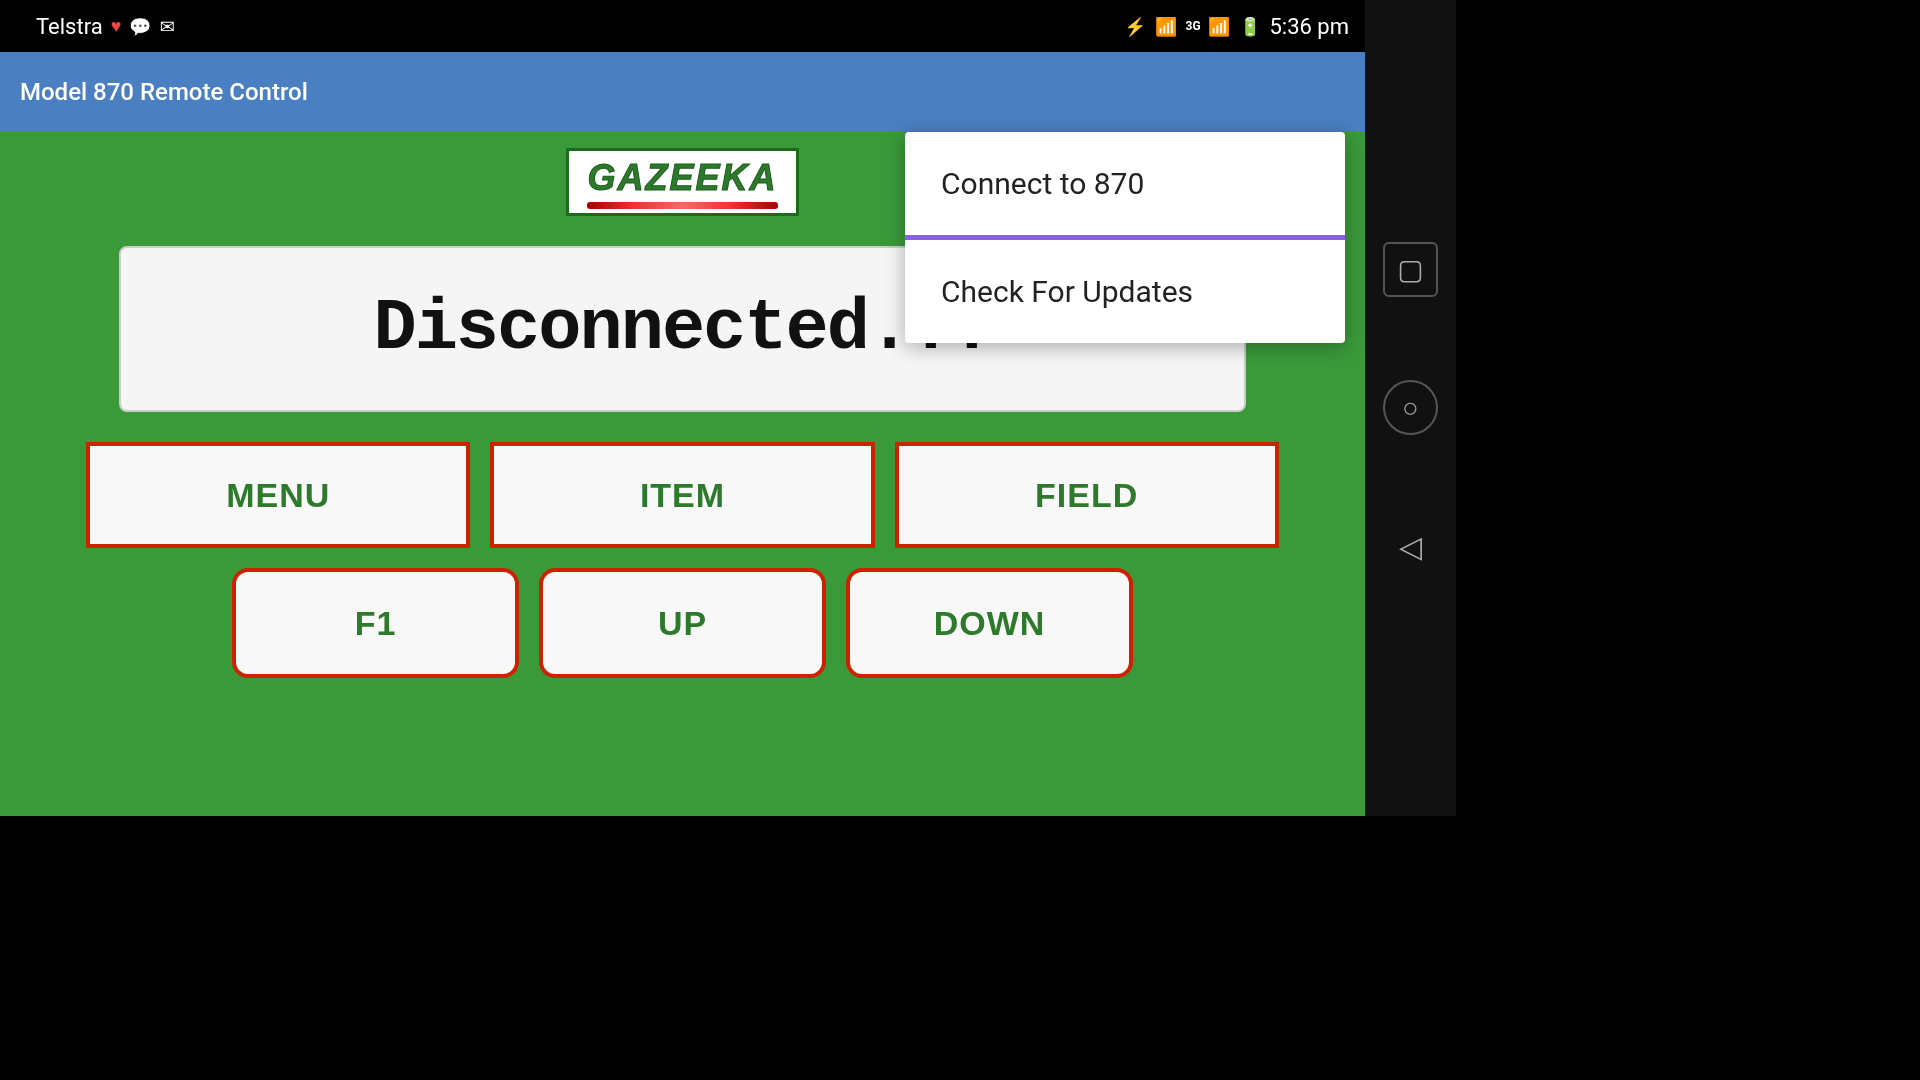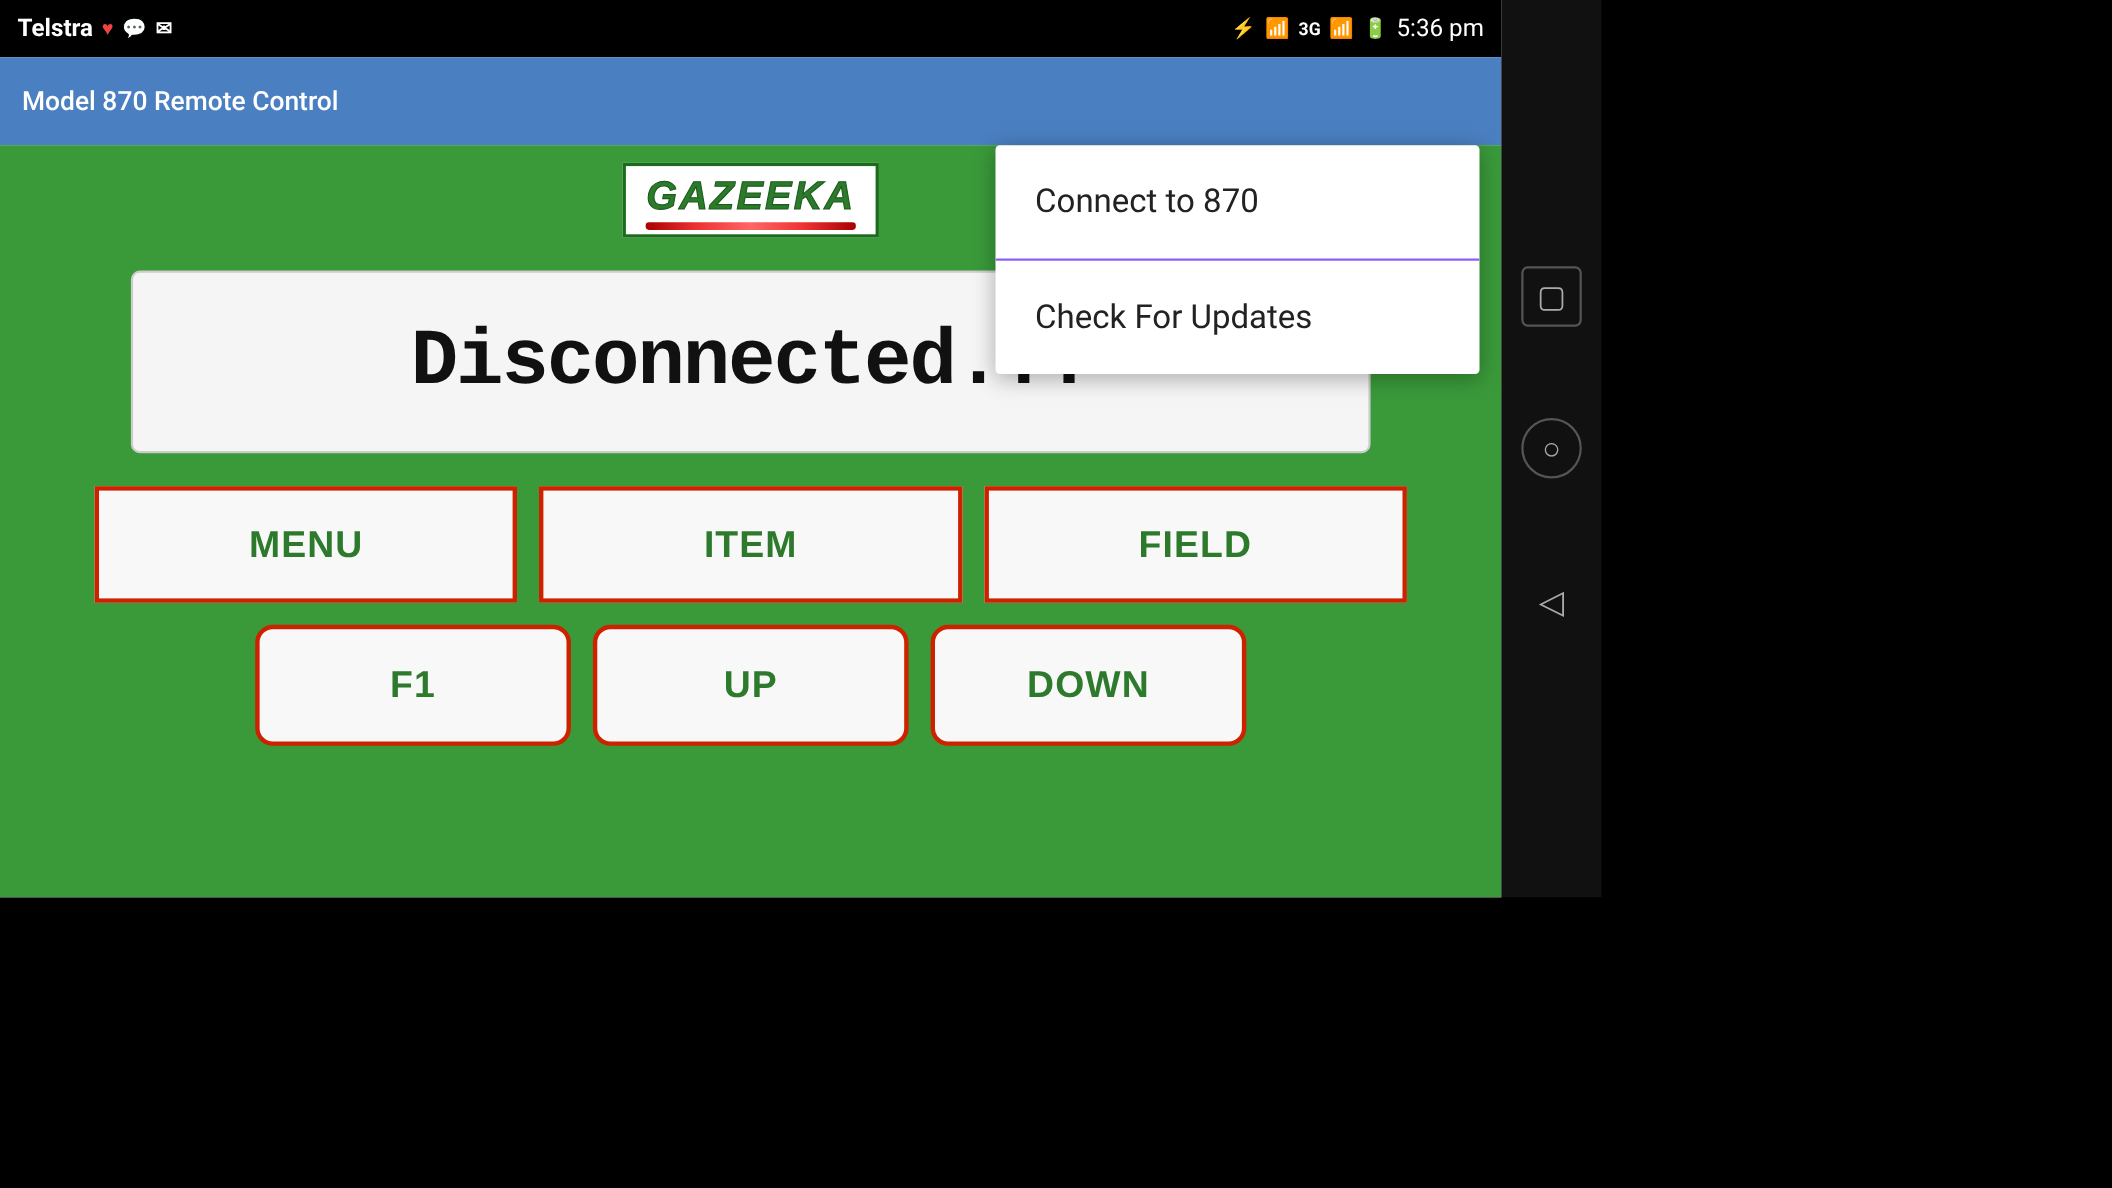--- a/index.html
+++ b/index.html
@@ -32,21 +32,22 @@
       align-items: center;
       justify-content: space-between;
       padding: 0 16px;
     }
     .status-bar-left {
       display: flex;
       align-items: center;
       gap: 8px;
       color: #fff;
       font-size: 22px;
-      font-weight: 700;
+      font-weight: 400;
+      margin-left: 20px;
     }
     .status-bar-right {
       display: flex;
       align-items: center;
       gap: 8px;
       color: #fff;
       font-size: 22px;
     }
     .time-text {
       font-size: 22px;
@@ -180,21 +181,21 @@
       border-radius: 4px;
       box-shadow: 0 4px 20px rgba(0,0,0,0.3);
       z-index: 100;
       overflow: hidden;
     }
     .menu-item {
       padding: 34px 36px;
       font-size: 30px;
       color: #222;
       cursor: pointer;
-      border-bottom: 2px solid #8b5cf6;
+      border-bottom: 5px solid #8b5cf6;
       font-weight: 400;
     }
     .menu-item:last-child {
       border-bottom: none;
     }
 
     
     .nav-bar {
       position: absolute;
       right: 0;
@@ -244,21 +245,21 @@
   <div class="status-bar">
     <div class="status-bar-left">
       <span>Telstra</span>
       <span style="color:#e44; font-size:18px;">♥</span>
       <span style="font-size:18px;">💬</span>
       <span style="font-size:18px;">✉</span>
     </div>
     <div class="status-bar-right">
       <span style="font-size:18px;">⚡</span>
       <span style="font-size:18px;">📶</span>
-      <span style="font-size:16px; font-weight:bold;">3G</span>
+      <span style="font-size:12px; font-weight:bold;">3G</span>
       <span style="font-size:18px;">📶</span>
       <span style="font-size:18px;">🔋</span>
       <span class="time-text">5:36 pm</span>
     </div>
   </div>
 
   <div class="app-bar">
     <span class="app-title">Model 870 Remote Control</span>
   </div>
 

